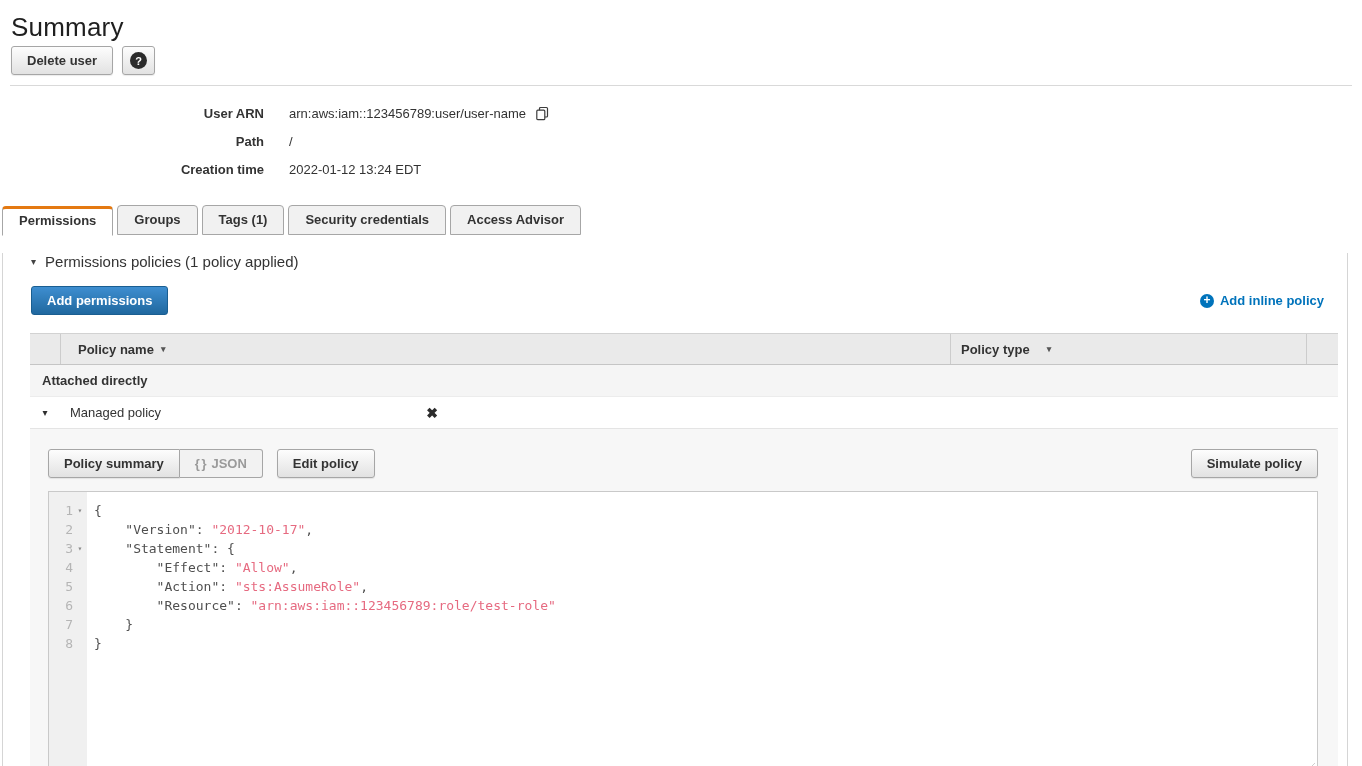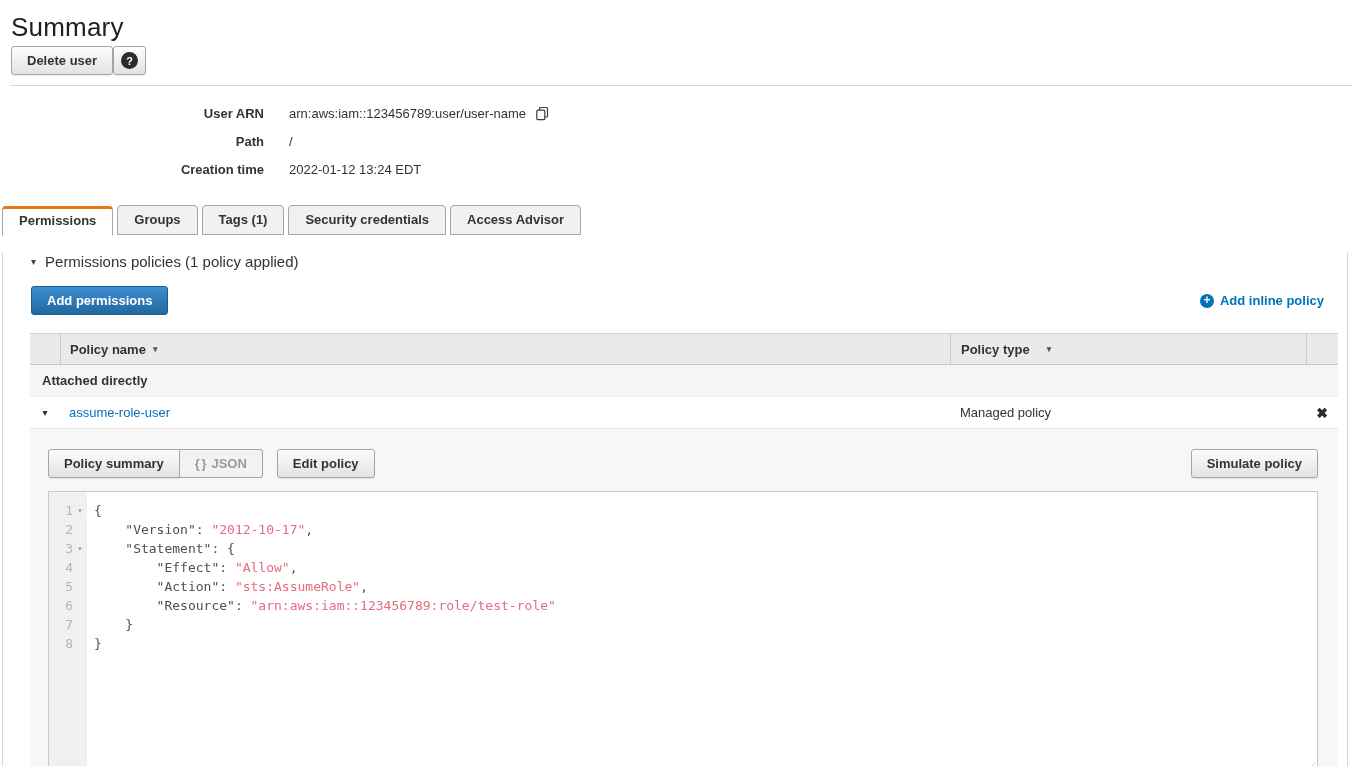--- a/index.html
+++ b/index.html
@@ -2,21 +2,21 @@
 <html><head>
 <meta charset="utf-8">
 <style>
   * { box-sizing: border-box; margin: 0; padding: 0; }
   html, body { width: 1362px; height: 766px; background: #fff; overflow: hidden; }
   body { font-family: "Liberation Sans", sans-serif; color: #333; font-size: 13px; }
 
   
   .page-header { display: flex; justify-content: space-between; align-items: flex-start; padding: 12px 14px 10px 11px; flex-direction: column; }
   .page-title { font-size: 26px; font-weight: 400; color: #1f1f1f; letter-spacing: 0.2px; }
-  .header-actions { display: flex; padding-top: 3px; }
+  .header-actions { display: flex; gap: 9px; padding-top: 3px; }
   .btn { display: inline-flex; align-items: center; justify-content: center; gap: 6px;
          background: linear-gradient(#fdfdfd, #e2e2e2); border: 1px solid #a6a6a6; border-radius: 3px;
          font-family: "Liberation Sans", sans-serif; font-weight: bold; font-size: 13px; color: #333;
          padding: 6px 15px; cursor: pointer; box-shadow: 0 1px 1px rgba(0,0,0,.08); }
   .help-btn { padding: 5px 7px; }
   .help-glyph { width: 17px; height: 17px; background: #2b2b2b; color: #fff; border-radius: 50%;
                 font-size: 11px; font-weight: bold; display: inline-flex; align-items: center; justify-content: center; }
   .header-divider { border-bottom: 1px solid #d9d9d9; margin: 0 10px; }
 
   
@@ -42,21 +42,21 @@
   .add-inline { color: #0073bb; font-weight: bold; display: flex; align-items: center; gap: 6px; cursor: pointer; }
   .plus-icon { width: 14px; height: 14px; border-radius: 50%; background: #0073bb; color: #fff;
                font-size: 12px; line-height: 13px; text-align: center; font-weight: bold; }
 
   
   .policy-table { margin: 18px 9px 0 27px; }
   .thead { display: flex; background: #eaeaea; border-top: 1px solid #d2d2d2; border-bottom: 1px solid #c5c5c5;
            height: 32px; font-weight: bold; }
   .cell { display: flex; align-items: center; height: 100%; }
   .col-arrow { width: 30px; justify-content: center; }
-  .col-name  { flex: 1; padding-left: 9px; gap: 7px; }
+  .col-name  { flex: 1; padding-left: 17px; gap: 7px; }
   .col-type  { width: 356px; padding-left: 10px; gap: 17px; }
   .col-x     { width: 32px; justify-content: center; }
   .thead .col-name, .thead .col-type, .thead .col-x { border-left: 1px solid #cccccc; }
   .sort-caret { font-size: 9px; color: #555; cursor: pointer; }
   .group-row { background: #f5f5f5; height: 32px; display: flex; align-items: center; padding-left: 12px;
                font-weight: bold; border-bottom: 1px solid #ececec; }
   .policy-row { background: #fff; height: 31px; display: flex; }
   .expand-caret { font-size: 10px; color: #2e2e2e; cursor: pointer; }
   .policy-link { color: #0073bb; text-decoration: none; cursor: pointer; }
   .remove-x { font-size: 14px; color: #2b2b2b; font-weight: bold; cursor: pointer; }
@@ -158,23 +158,20 @@
       </div>
       <div class="cell col-x"></div>
     </div>
 
     <div class="group-row">Attached directly</div>
 
     <div class="policy-row">
       <div class="cell col-arrow">
         <span class="expand-caret">▾</span>
       </div>
-      <div class="cell col-name">
-        <a class="policy-link">assume-role-user</a>
-      </div>
       <div class="cell col-type">Managed policy</div>
       <div class="cell col-x">
         <span class="remove-x">✖</span>
       </div>
     </div>
 
     <div class="detail-panel">
       <div class="detail-buttons">
         <div style="display:flex;">
           <div class="btn-group">

